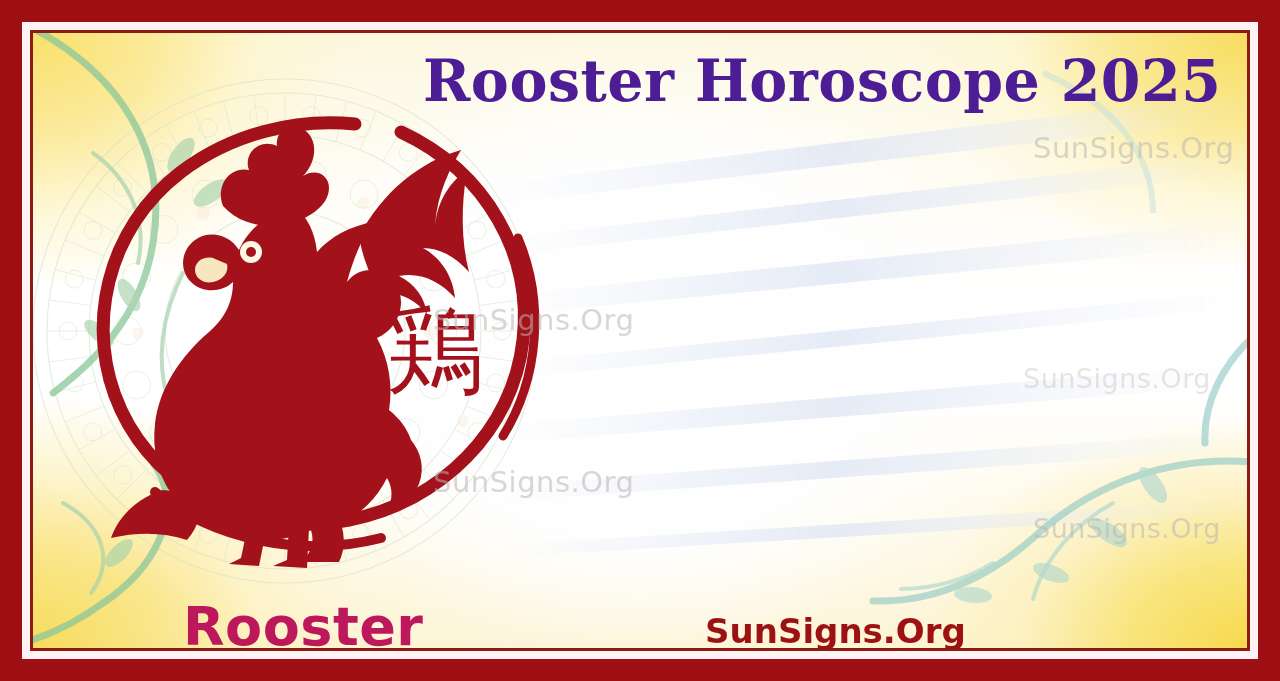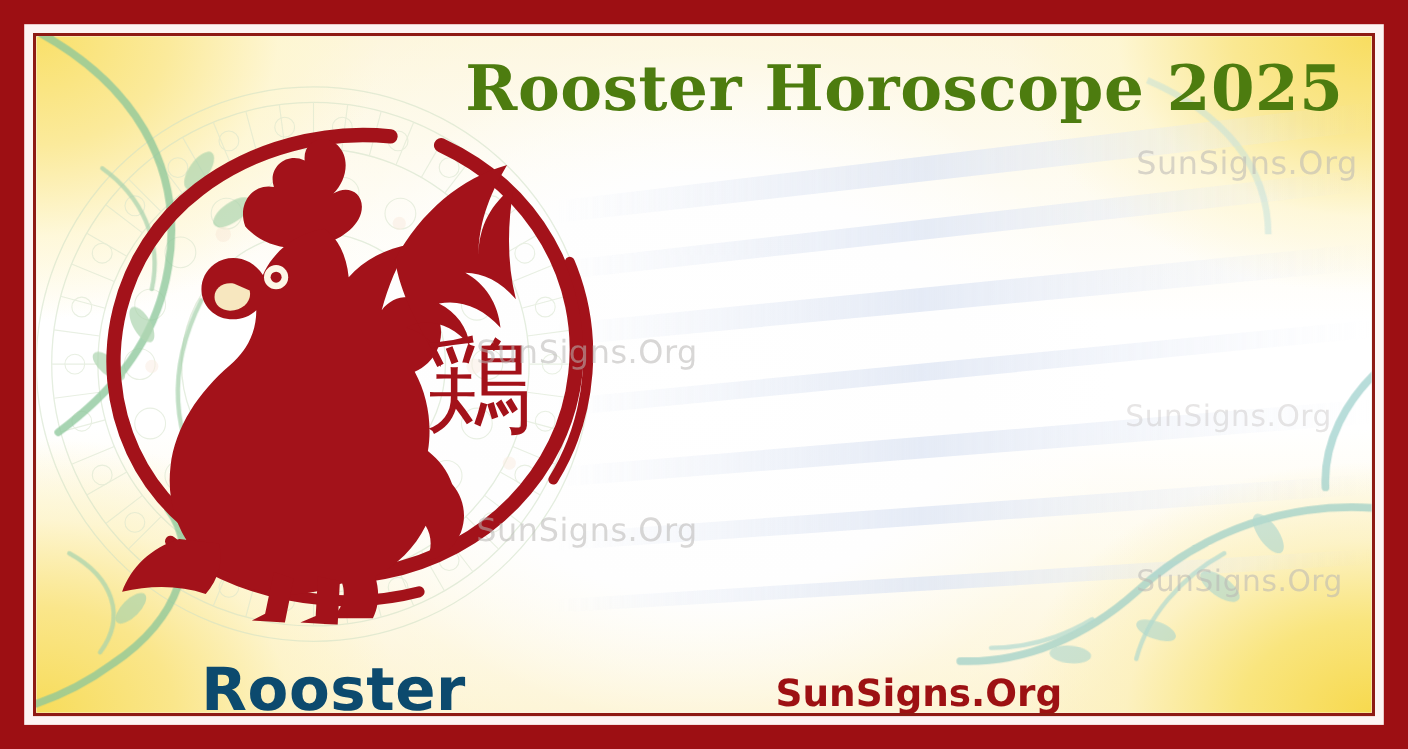--- a/index.html
+++ b/index.html
@@ -68,35 +68,35 @@
     position:absolute;left:30px;top:55px;width:500px;height:480px;
   }
   #emblem svg{display:block;width:100%;height:100%;}
 
   
   #title{
     position:absolute;left:390px;top:18px;width:790px;
     text-align:right;
     font-family:"DejaVu Serif", serif;
     font-size:57px;line-height:1.04;
-    font-weight:700;color:#4d7c0f;
+    font-weight:700;color:#4c1d95;
     letter-spacing:0.5px;
     white-space:nowrap;
   }
   #body-text{
     position:absolute;left:525px;top:152px;width:660px;
     font-family:"DejaVu Serif", serif;
     font-size:42px;line-height:1.30;
     color:#9d1113;font-weight:400;
     text-align:left;
   }
   #sign-name{
     position:absolute;left:150px;top:562px;
     font-family:"DejaVu Sans", sans-serif;
-    font-size:54px;font-weight:700;color:#0c4a6e;
+    font-size:54px;font-weight:700;color:#be185d;
     letter-spacing:0.5px;
   }
   #brand{
     position:absolute;left:672px;top:578px;
     font-family:"DejaVu Sans", sans-serif;
     font-size:34px;font-weight:700;color:#9d1113;
     letter-spacing:0px;
   }
 </style>
 </head>

